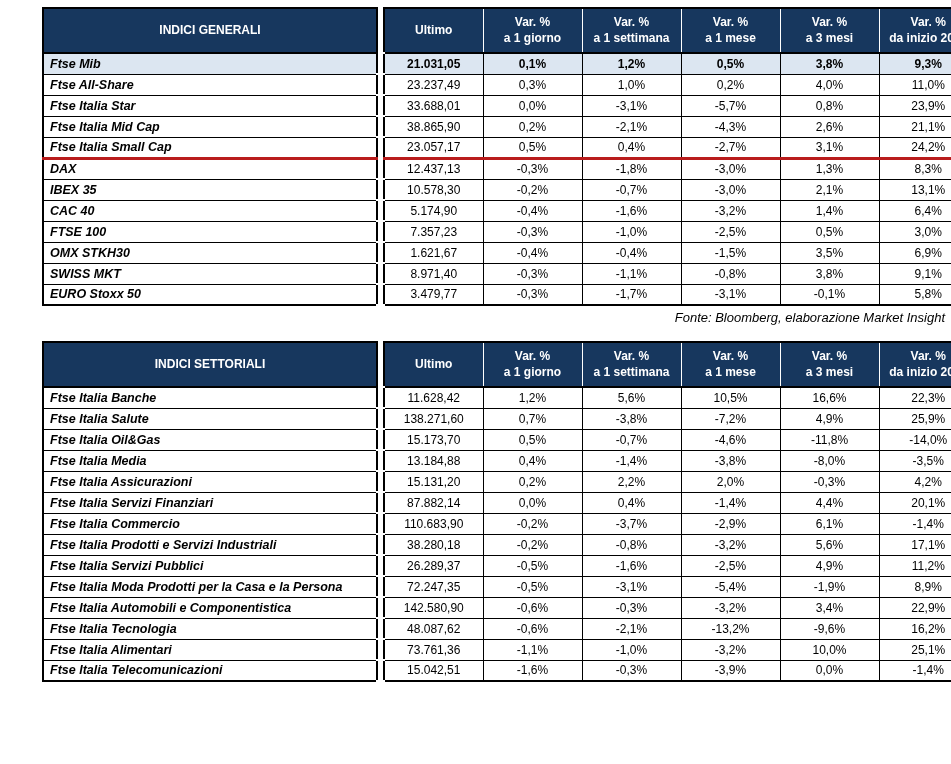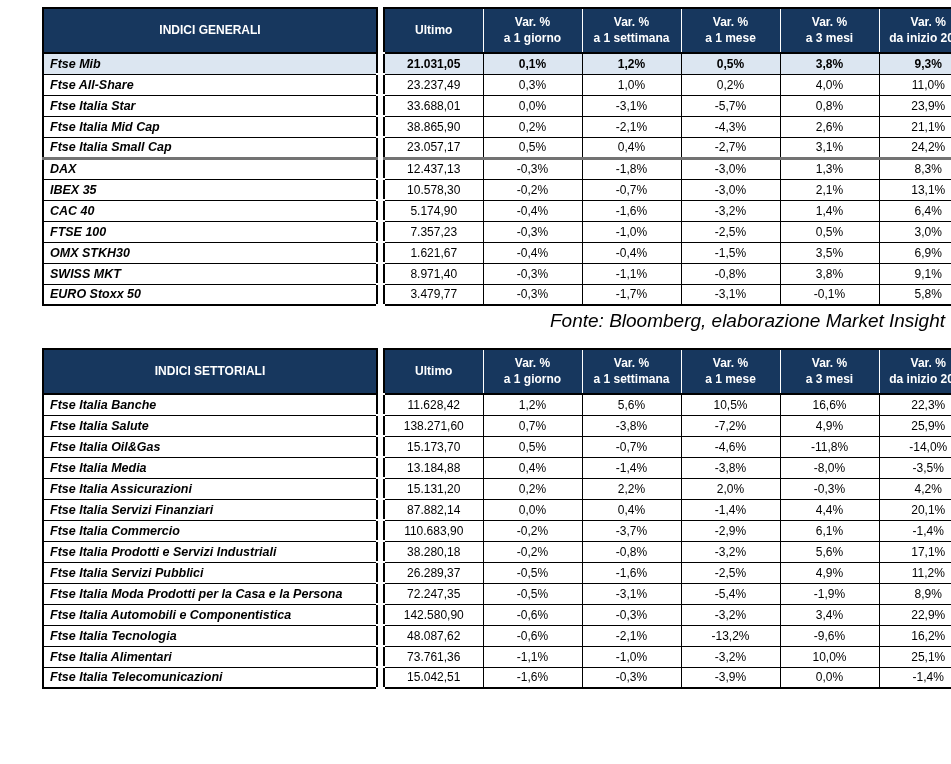--- a/index.html
+++ b/index.html
@@ -63,28 +63,28 @@
     border-top: 2px solid #fff;
     border-bottom: 2px solid #fff;
     border-left: 2px solid #000;
     border-right: 2px solid #000;
     padding: 0;
   }
 
   .fin-table tr.highlight td { background: var(--highlight-bg, #DCE6F1); font-weight: bold; }
   .fin-table tr.highlight td.spacer { background: #fff; }
 
-  .fin-table tr.separator td { border-top: 3px solid #737373; }
+  .fin-table tr.separator td { border-top: 3px solid #b91c1c; }
   .fin-table tr.separator td.spacer { border-top: 2px solid #fff; border-bottom: 2px solid #fff; }
 
   .source {
     width: 939px;
     text-align: right;
     font-style: italic;
-    font-size: 19px;
+    font-size: 13px;
     margin: 4px 0 0 0;
   }
 
   .tbl-wrap { margin-bottom: 16px; }
 </style>
 </head>
 <body>
 
 <main>
 

